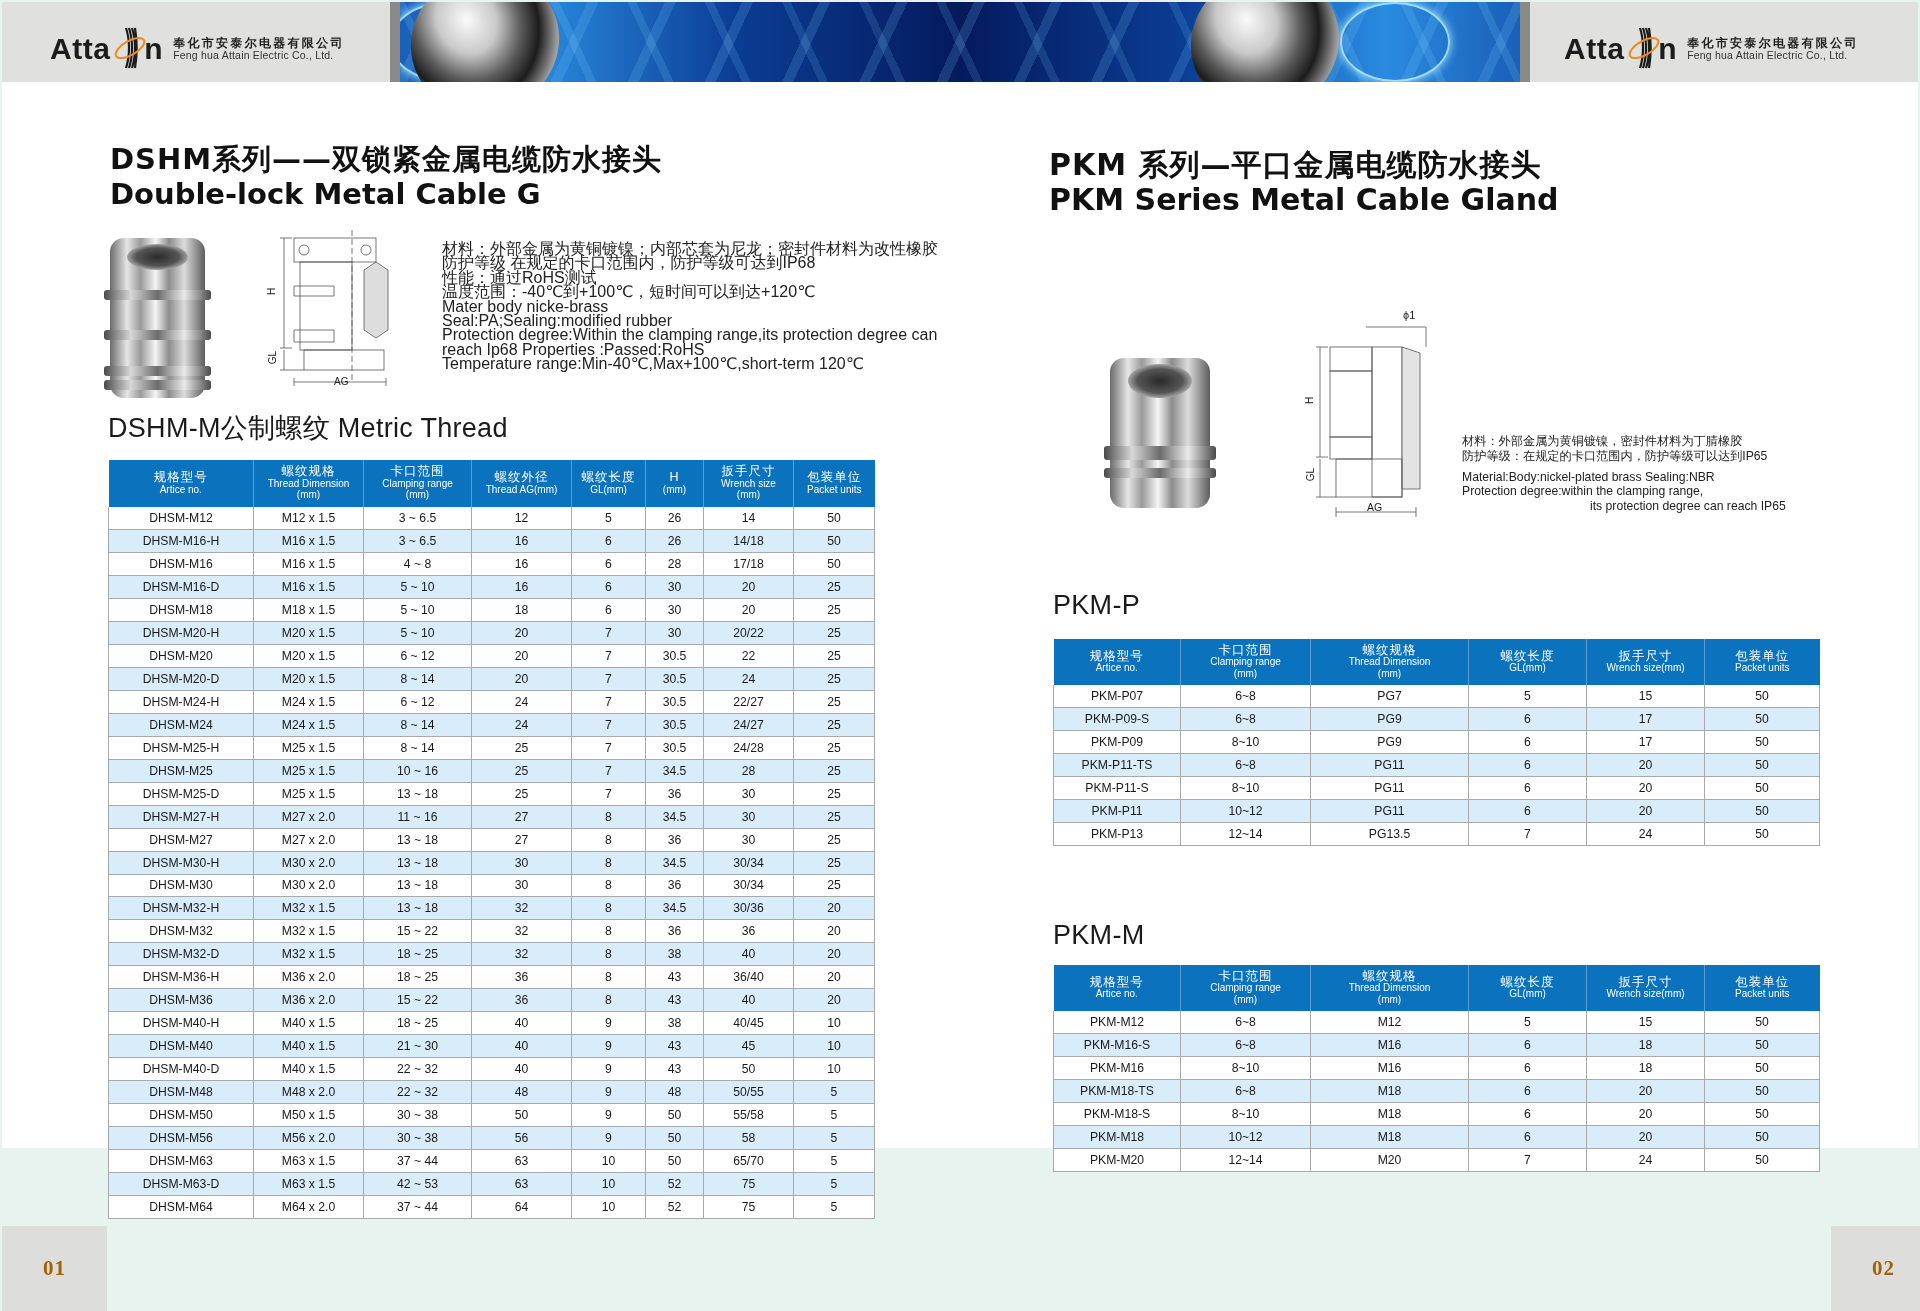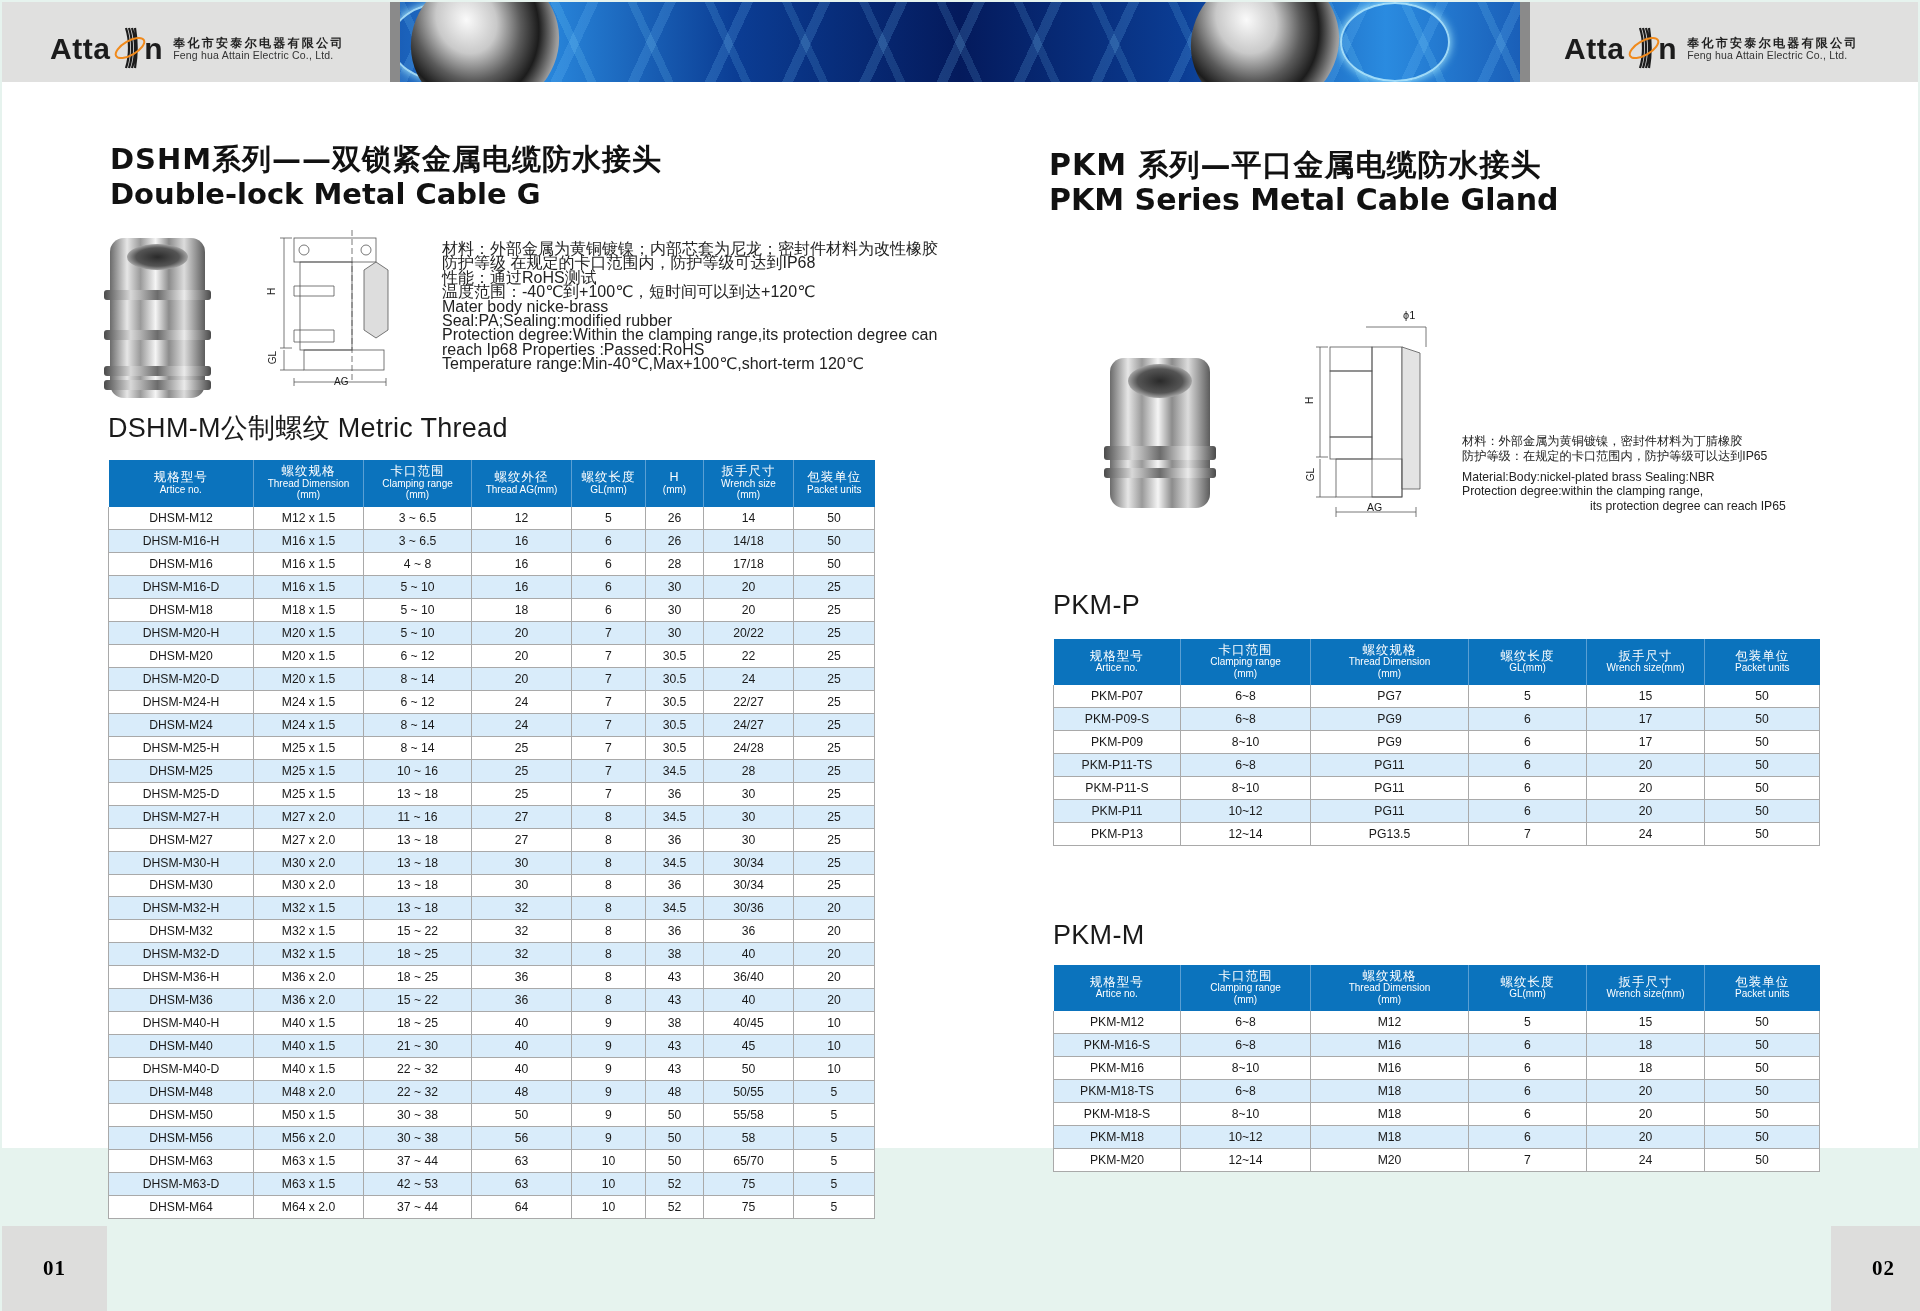--- a/index.html
+++ b/index.html
@@ -77,21 +77,21 @@
   #dshm-table tbody tr { height: 22.95px; }
 
   #pkmp-table { left: 1051px; top: 637px; width: 766px; }
   #pkmm-table { left: 1051px; top: 963px; width: 766px; }
   #pkmp-table thead tr, #pkmm-table thead tr { height: 46px; }
   #pkmp-table tbody tr, #pkmm-table tbody tr { height: 22.9px; }
 
   .page-num-box { position: absolute; top: 1224px; height: 85px; width: 105px; background: #dddddc; display: flex; align-items: center; justify-content: center; }
   .page-num-box.left { left: 0; }
   .page-num-box.right { left: 1813px; margin-left: 16px; }
-  .page-num { font-family: "Liberation Serif", serif; font-weight: bold; font-size: 21px; color: #000000; letter-spacing: 1px; }
+  .page-num { font-family: "Liberation Serif", serif; font-weight: bold; font-size: 21px; color: #a16207; letter-spacing: 1px; }
 </style>
 </head>
 <body>
 
 <div class="page-frame">
 
   <div class="header">
     <div class="logo-block left">
       <div class="logo">
         <div class="logo-word">

